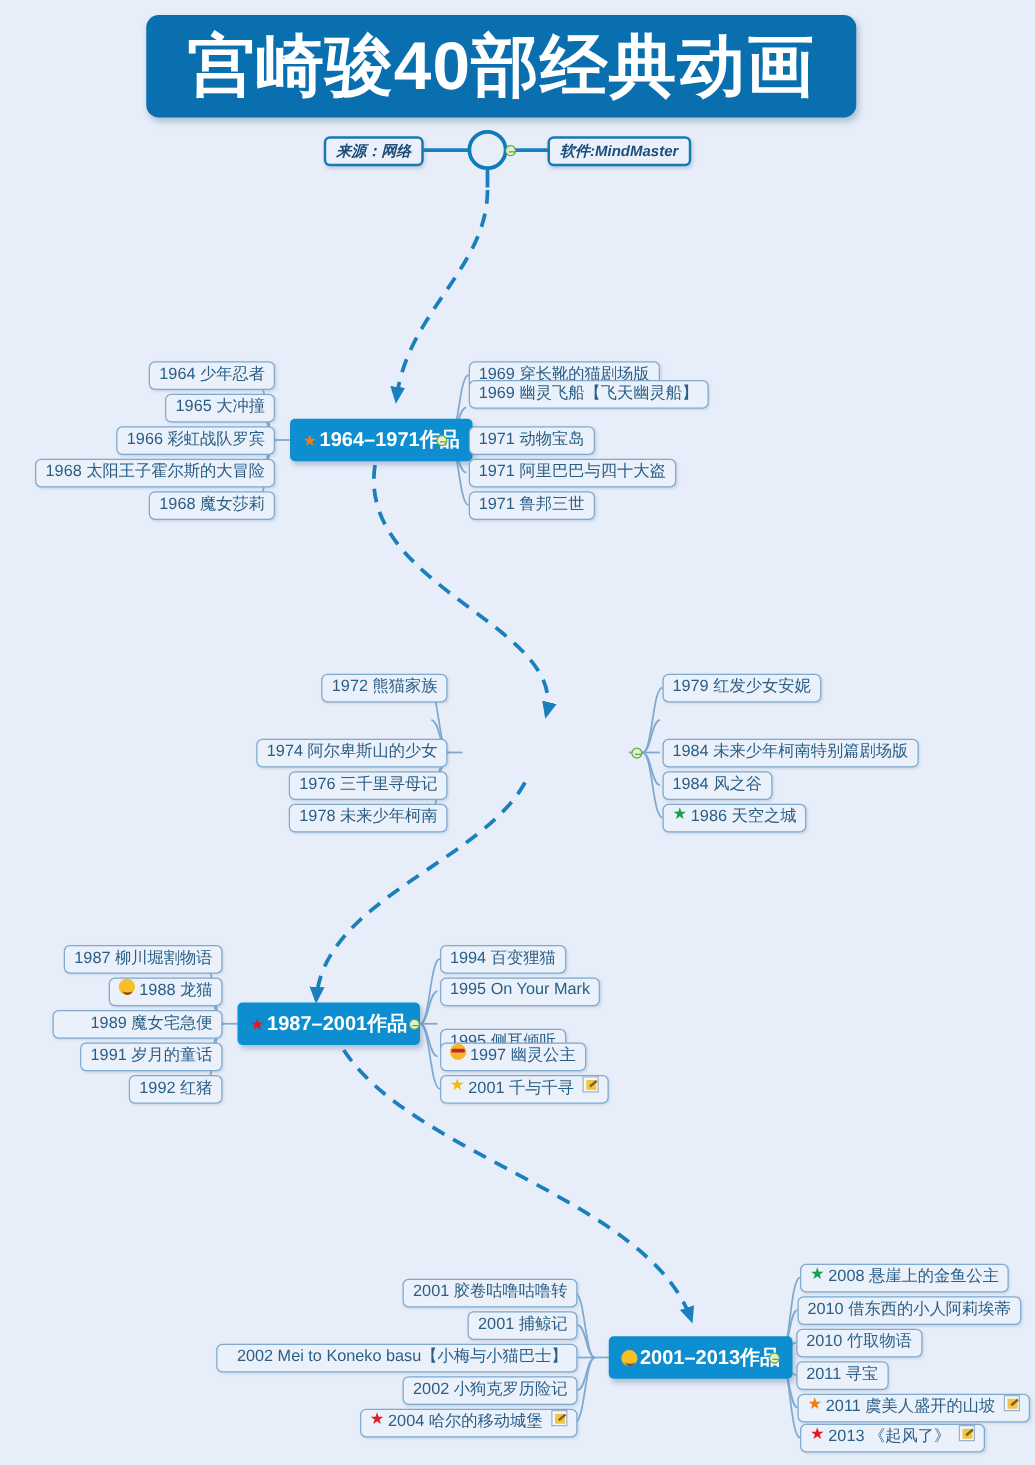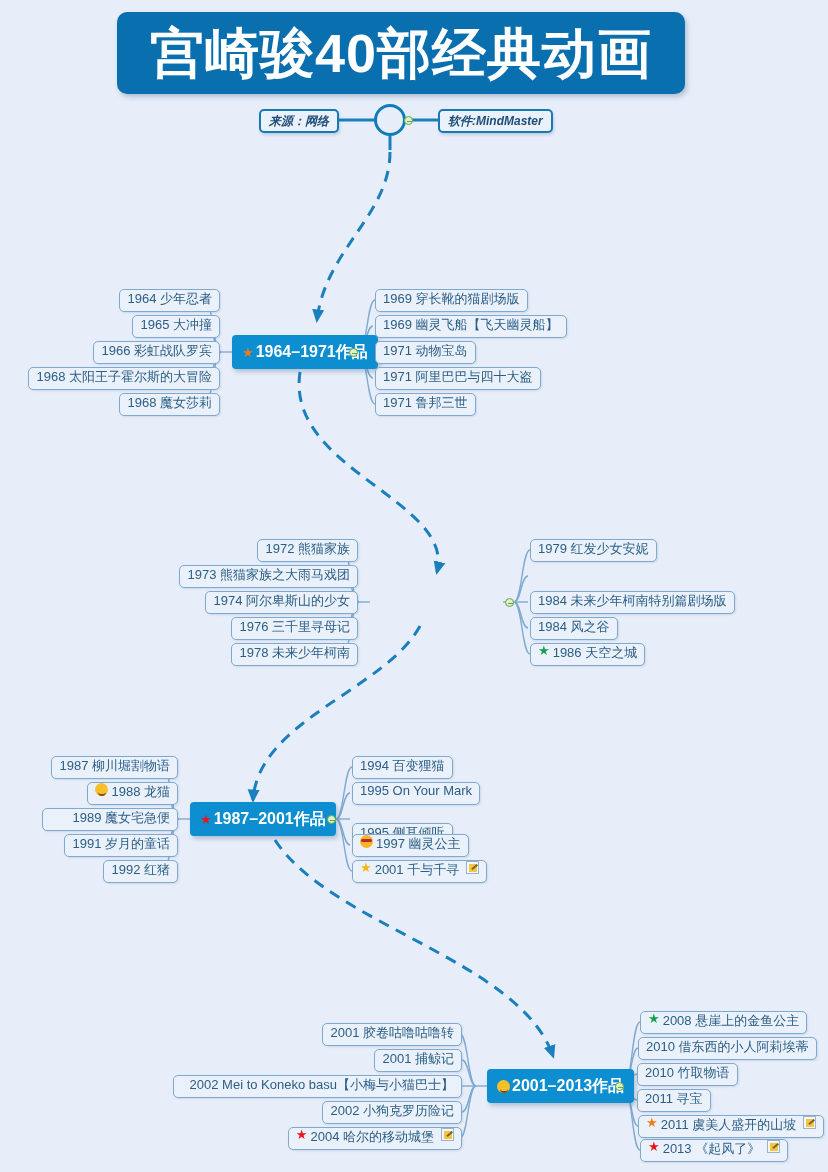--- a/index.html
+++ b/index.html
@@ -292,38 +292,35 @@
   <div class="leaf" style="right:608px; top:367px;">
     <span>1968 太阳王子霍尔斯的大冒险</span>
     </div>
   <div class="leaf" style="right:608px; top:393px;">
     <span>1968 魔女莎莉</span>
     </div>
 
   <div class="leaf" style="left:375px; top:289px;">
     <span>1969 穿长靴的猫剧场版</span>
     </div>
-  <div class="leaf" style="left:375px; top:315px;">
+  <div class="leaf" style="left:375px; top:304px;">
     <span>1969 幽灵飞船【飞天幽灵船】</span>
     </div>
   <div class="leaf" style="left:375px; top:341px;">
     <span>1971 动物宝岛</span>
     </div>
   <div class="leaf" style="left:375px; top:367px;">
     <span>1971 阿里巴巴与四十大盗</span>
     </div>
   <div class="leaf" style="left:375px; top:393px;">
     <span>1971 鲁邦三世</span>
     </div>
 
   <div class="leaf" style="right:470px; top:539px;">
     <span>1972 熊猫家族</span>
-    </div>
-  <div class="leaf" style="right:470px; top:565px;">
-    <span>1973 熊猫家族之大雨马戏团</span>
     </div>
   <div class="leaf" style="right:470px; top:591px;">
     <span>1974 阿尔卑斯山的少女</span>
     </div>
   <div class="leaf" style="right:470px; top:617px;">
     <span>1976 三千里寻母记</span>
     </div>
   <div class="leaf" style="right:470px; top:643px;">
     <span>1978 未来少年柯南</span>
     </div>

